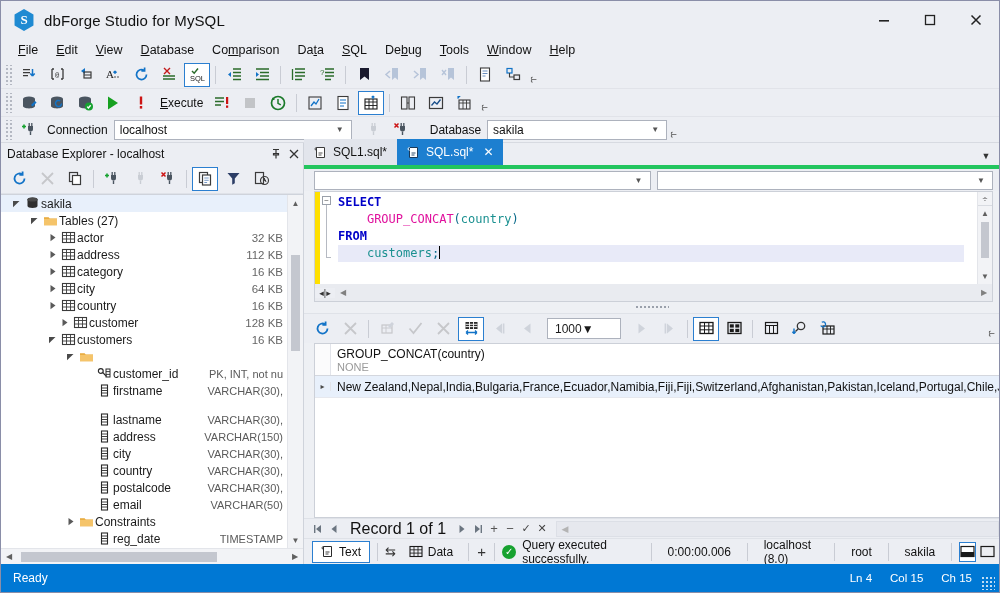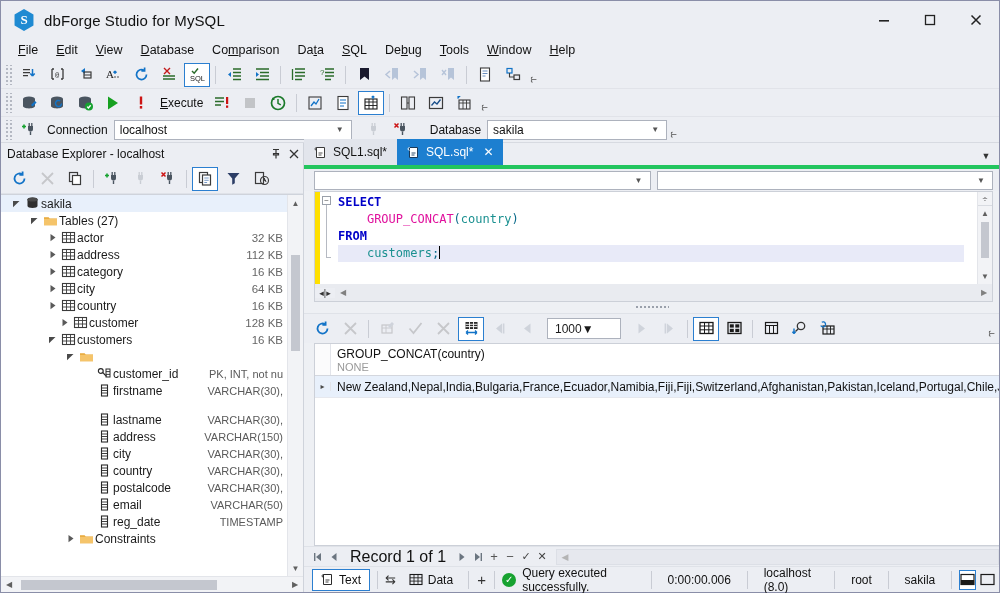--- a/index.html
+++ b/index.html
@@ -965,44 +965,44 @@
               <span class="exp"></span>
               <span class="ticon">
                 <svg width="15" height="15" viewBox="0 0 15 15">
                   <rect x="4.5" y="2" width="6" height="11" fill="#fff" stroke="#2a2a2a" stroke-width="1.1"></rect>
                   <path d="M4.5 5h6M4.5 7.5h6M4.5 10h6" stroke="#2a2a2a" stroke-width=".9"></path>
                 </svg>
               </span>
               <span class="tname">email</span>
               <span class="ttype">VARCHAR(50)</span>
             </div>
-            <div class="trow" style="padding-left: 80px;">
-              <span class="exp"></span>
-              <span class="ticon">
-                <svg width="15" height="15" viewBox="0 0 15 15">
-                  <rect x="4.5" y="2" width="6" height="11" fill="#fff" stroke="#2a2a2a" stroke-width="1.1"></rect>
-                  <path d="M4.5 5h6M4.5 7.5h6M4.5 10h6" stroke="#2a2a2a" stroke-width=".9"></path>
-                </svg>
-              </span>
-              <span class="tname">reg_date</span>
-              <span class="ttype">TIMESTAMP</span>
-            </div>
             <div class="trow" style="padding-left: 62px;">
               <span class="exp">
                 <svg width="9" height="9" viewBox="0 0 9 9">
                   <path d="M2.5 1l5 3.6-5 3.6z" fill="#5a5a5a"></path>
                 </svg>
               </span>
               <span class="ticon">
                 <svg width="15" height="15" viewBox="0 0 15 15">
                   <path d="M1 4.2h4.6l1.1 1.4H14v6.6H1z" fill="#e8a838"></path>
                   <path d="M1 5.8h13v6.4H1z" fill="#f5c46a"></path>
                 </svg>
               </span>
               <span class="tname">Constraints</span>
+            </div>
+            <div class="trow" style="padding-left: 80px;">
+              <span class="exp"></span>
+              <span class="ticon">
+                <svg width="15" height="15" viewBox="0 0 15 15">
+                  <rect x="4.5" y="2" width="6" height="11" fill="#fff" stroke="#2a2a2a" stroke-width="1.1"></rect>
+                  <path d="M4.5 5h6M4.5 7.5h6M4.5 10h6" stroke="#2a2a2a" stroke-width=".9"></path>
+                </svg>
+              </span>
+              <span class="tname">reg_date</span>
+              <span class="ttype">TIMESTAMP</span>
             </div>
           </div>
         <div class="vscroll">
           <div class="sbtn">▲</div>
           <div class="thumb" style="top:60px;height:96px"></div>
           <div class="sbtn" style="position:absolute;bottom:0;left:0;right:0">▼</div>
         </div>
         <div class="hscroll">
           <div class="sbtn">◀</div>
           <div class="track">
@@ -1275,13 +1275,21 @@
         </div>
         <div class="viewtoggle">
           <svg width="15" height="13" viewBox="0 0 15 13">
               <rect x="1" y="1.5" width="13" height="10" fill="none" stroke="#1a1a1a" stroke-width="1.2"></rect>
             </svg>
         </div>
       </div>
     </div>
   </div>
 
+  <div class="statusbar">
+    <span>Ready</span>
+    <span class="sp"></span>
+    <span class="pos">Ln 4</span>
+    <span class="pos">Col 15</span>
+    <span class="pos">Ch 15</span>
+    <span class="gripcorner"></span>
+  </div>
 </div>
 
 </body></html>

